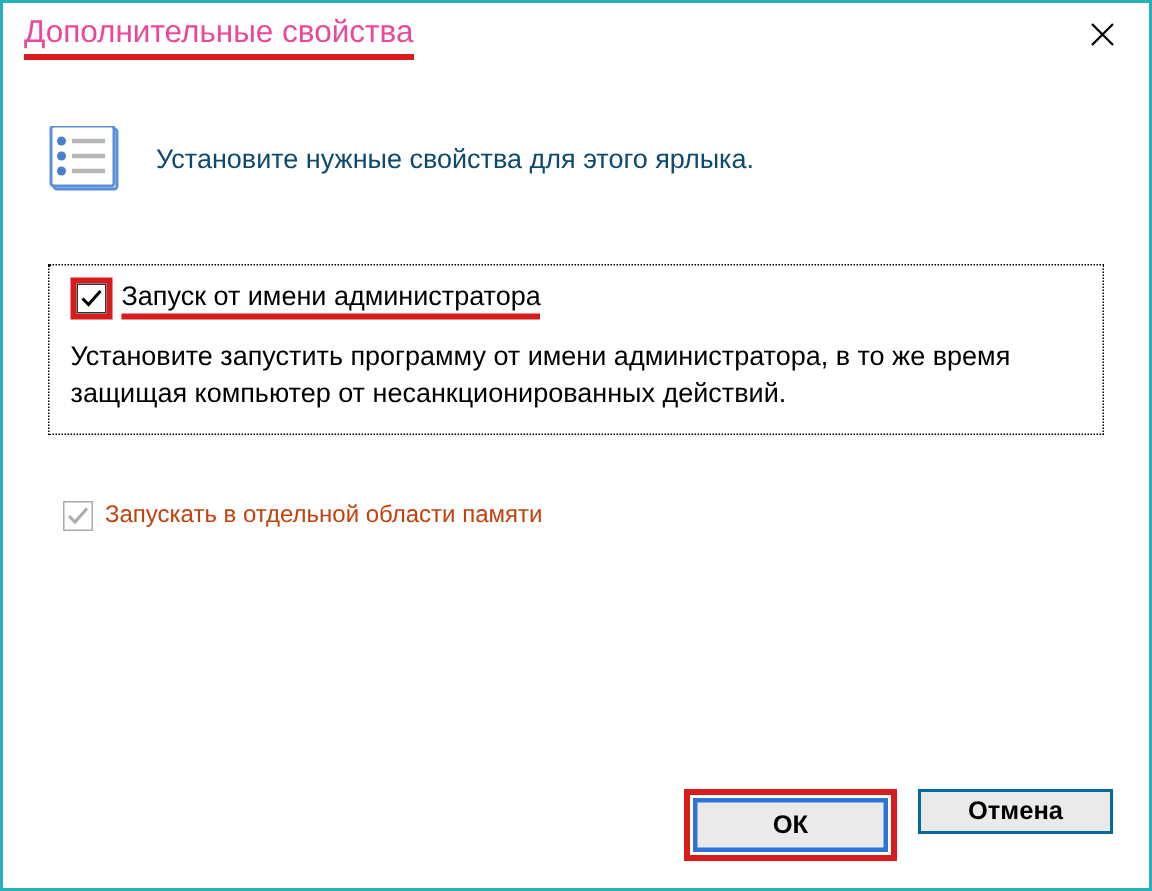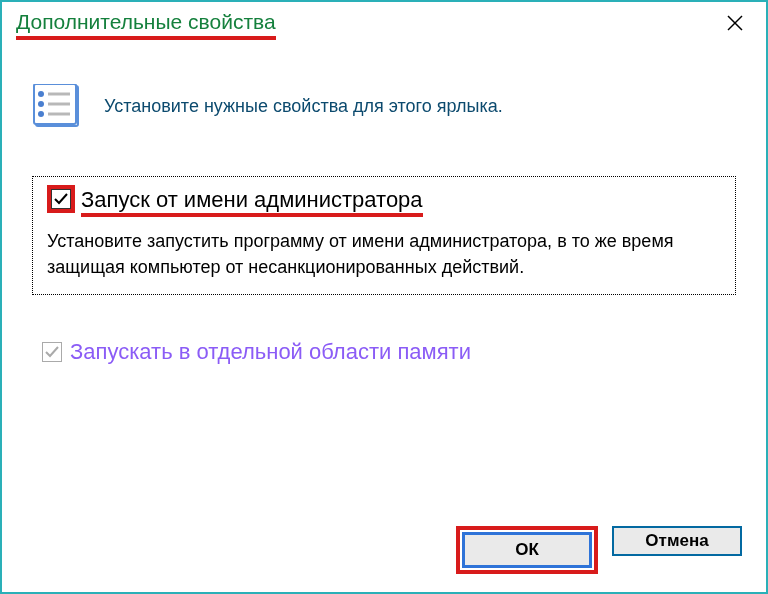--- a/index.html
+++ b/index.html
@@ -14,21 +14,21 @@
       overflow: hidden;
     }
     .titlebar {
       display: flex;
       justify-content: space-between;
       align-items: center;
       padding: 8px 14px 4px 14px;
     }
     .title-text {
       font-size: 21px;
-      color: #15803d;
+      color: #ec4899;
       border-bottom: 4px solid #d81b1b;
       padding-bottom: 2px;
     }
     .close-btn {
       font-size: 22px;
       line-height: 1;
       cursor: pointer;
       padding: 4px 8px;
     }
     .content {
@@ -72,21 +72,21 @@
       width: 20px;
       height: 20px;
       border: 1px solid #333;
       display: flex;
       align-items: center;
       justify-content: center;
       font-size: 16px;
       background: #fff;
     }
     .option-label {
-      font-size: 22px;
+      font-size: 18px;
       border-bottom: 4px solid #d81b1b;
       display: inline-block;
       padding-bottom: 0px;
       line-height: 1.2;
     }
     .option-desc {
       font-size: 18px;
       margin-top: 12px;
       line-height: 1.4;
     }
@@ -94,22 +94,22 @@
       display: flex;
       align-items: center;
       gap: 8px;
       margin-left: 10px;
     }
     .checkbox.disabled {
       border-color: #aaa;
       color: #aaa;
     }
     .disabled-label {
-      font-size: 22px;
-      color: #8b5cf6;
+      font-size: 16px;
+      color: #c2410c;
     }
     .button-row {
       position: absolute;
       bottom: 18px;
       right: 24px;
       display: flex;
       gap: 14px;
       font-weight: bold;
     }
     .btn {

